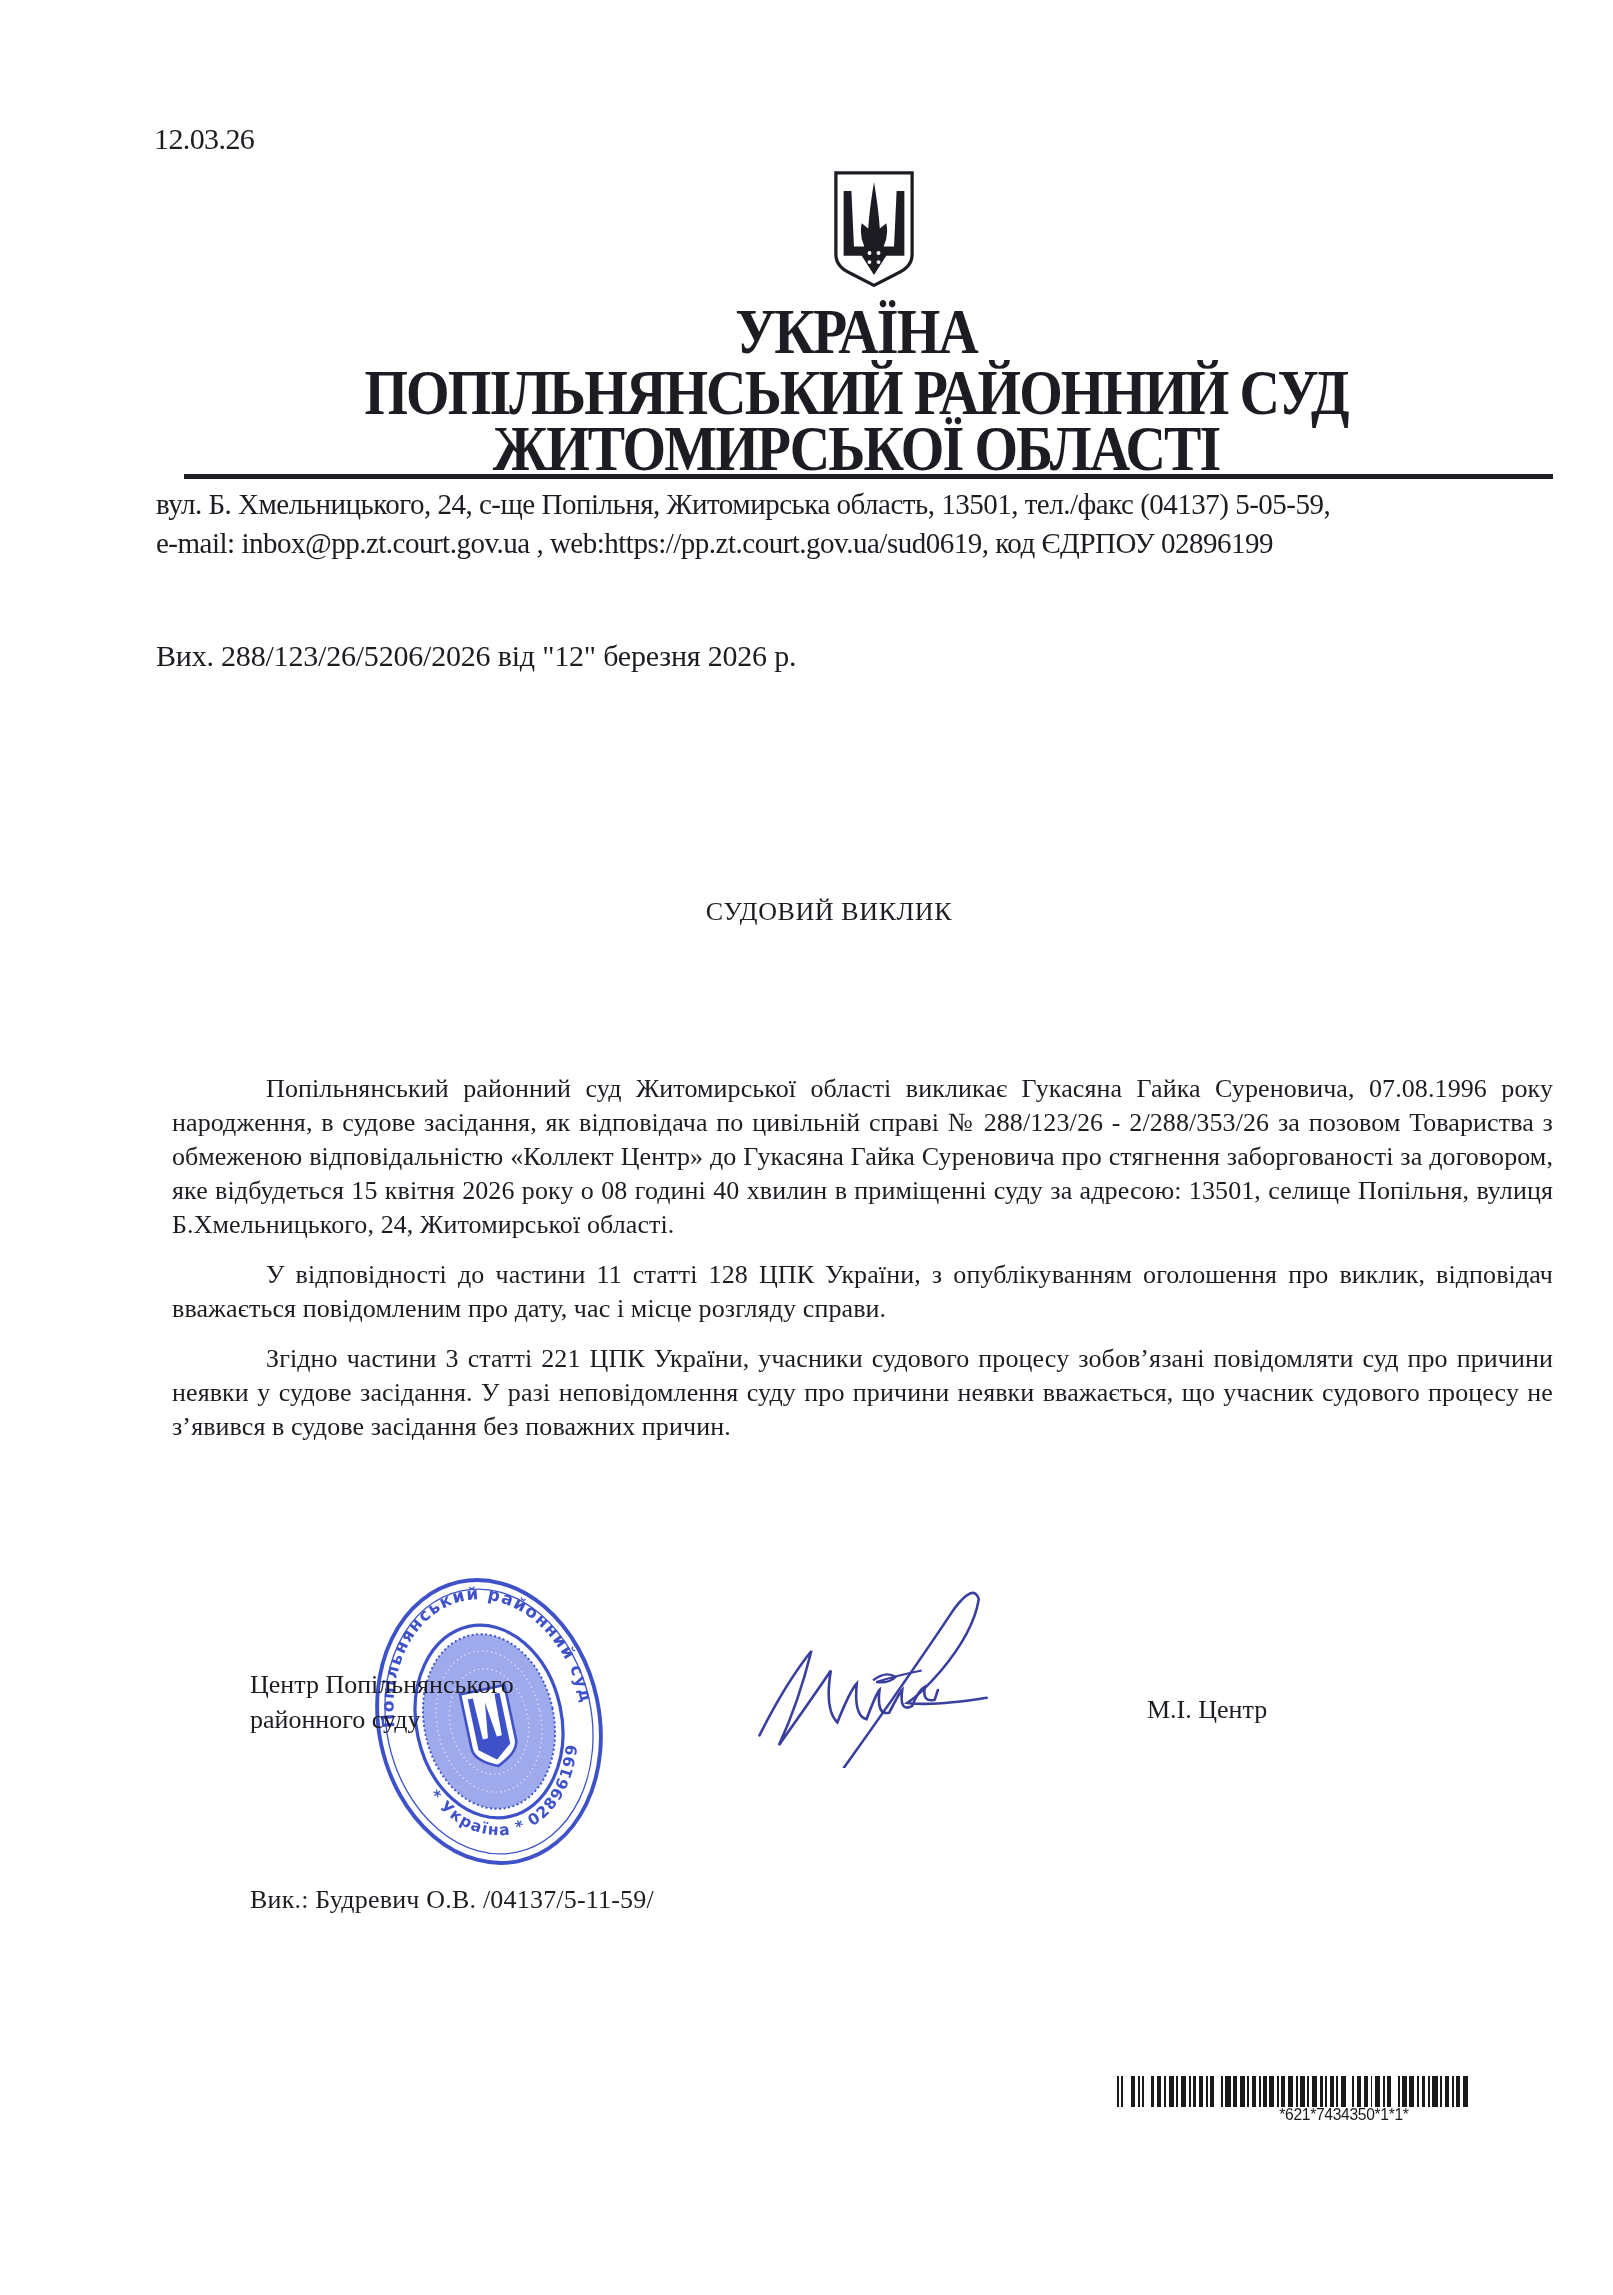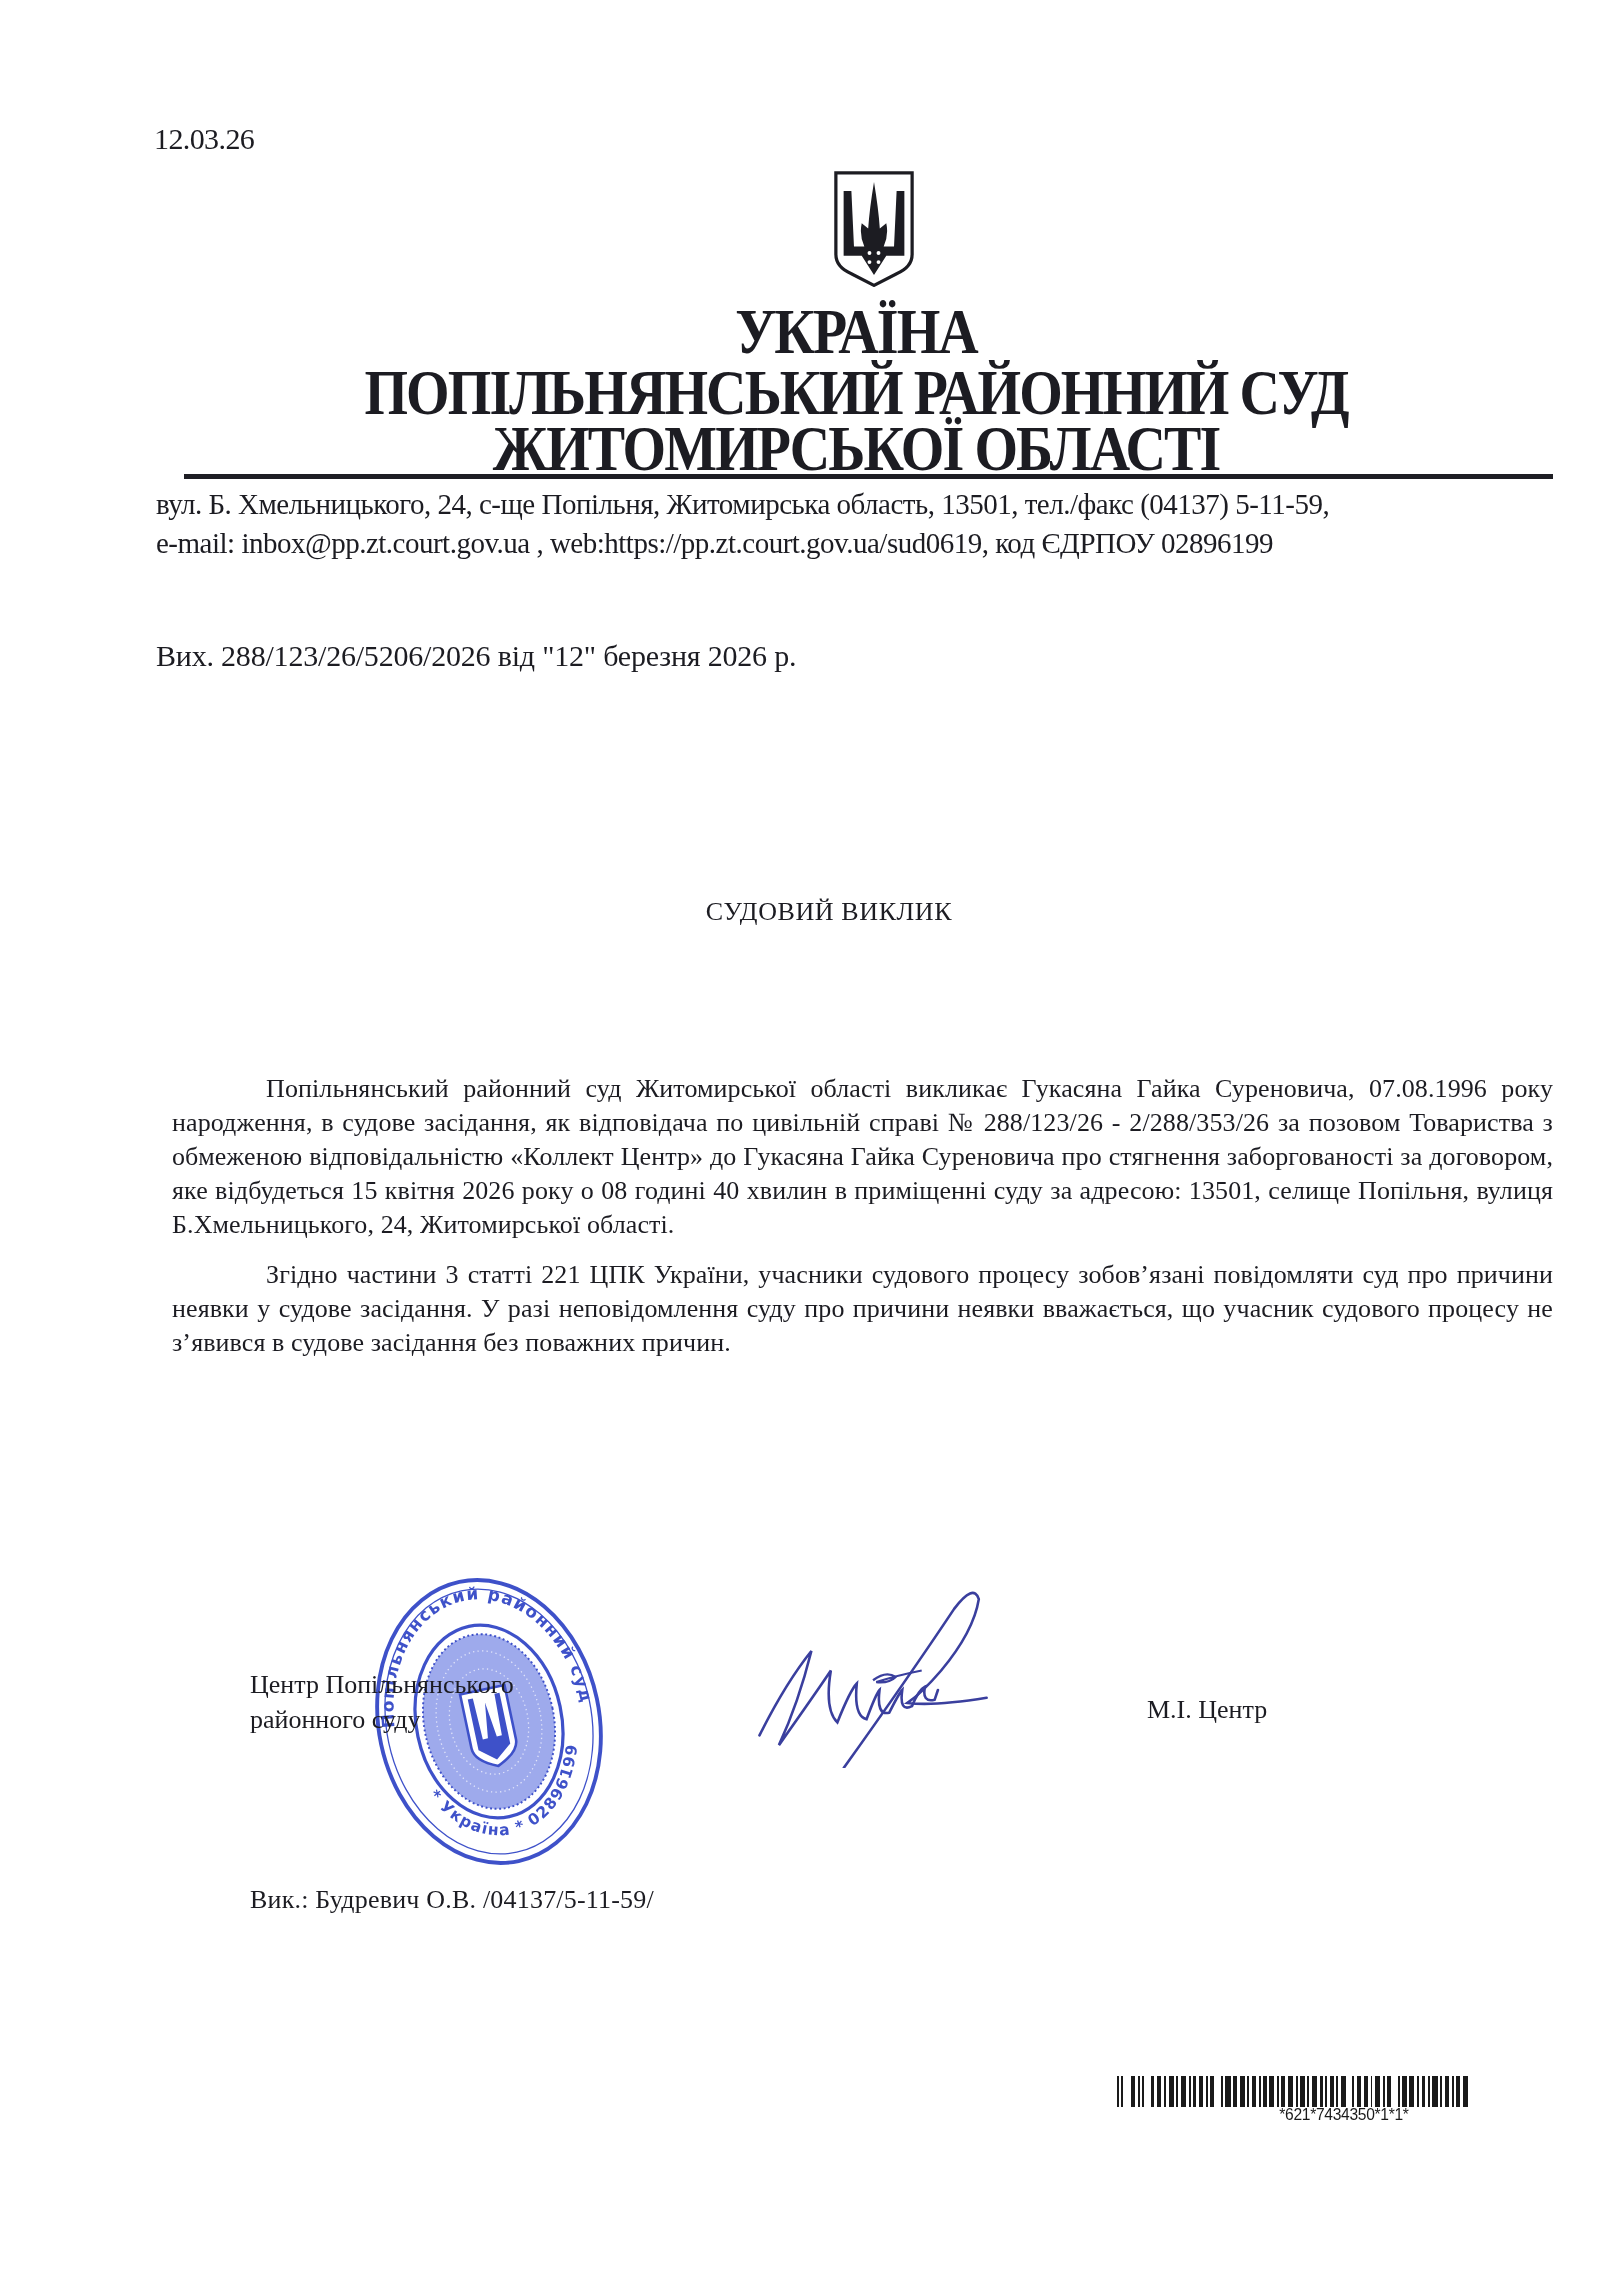--- a/index.html
+++ b/index.html
@@ -154,29 +154,30 @@
     <circle cx="72" cy="142" r="3" fill="#ffffff"></circle>
   </svg>
 </div>
 
 <div class="abs hdr hdr-1">УКРАЇНА</div>
 <div class="abs hdr hdr-2">ПОПІЛЬНЯНСЬКИЙ РАЙОННИЙ СУД</div>
 <div class="abs hdr hdr-3">ЖИТОМИРСЬКОЇ ОБЛАСТІ</div>
 
 <div class="abs rule"></div>
 
-<div class="abs contact contact-1">вул. Б. Хмельницького, 24, с-ще Попільня, Житомирська область, 13501, тел./факс (04137) 5-11-59,</div>
+<div class="abs contact contact-1">вул. Б. Хмельницького, 24, с-ще Попільня, Житомирська область, 13501, тел./факс (04137) 5-05-59,</div>
 <div class="abs contact contact-2">e-mail: inbox@pp.zt.court.gov.ua , web:https://pp.zt.court.gov.ua/sud0619, код  ЄДРПОУ  02896199</div>
 
 <div class="abs outgoing">Вих. 288/123/26/5206/2026 від "12" березня 2026 р.</div>
 
 <div class="abs title">СУДОВИЙ  ВИКЛИК</div>
 
 <div class="abs body-text">
   <p>Попільнянський районний суд Житомирської області викликає Гукасяна Гайка Суреновича, 07.08.1996 року народження, в судове засідання, як відповідача по цивільній справі № 288/123/26 - 2/288/353/26 за позовом Товариства з обмеженою відповідальністю «Коллект Центр» до Гукасяна Гайка Суреновича про стягнення заборгованості за договором, яке відбудеться 15 квітня 2026 року о 08 годині 40 хвилин в приміщенні суду за адресою: 13501, селище Попільня, вулиця Б.Хмельницького, 24, Житомирської області.</p>
+  <p>У відповідності до частини 11 статті 128 ЦПК України, з опублікуванням оголошення про виклик, відповідач вважається повідомленим про дату, час і місце розгляду справи.</p>
   <p>Згідно частини 3 статті 221 ЦПК України, учасники судового процесу зобов’язані повідомляти суд про причини неявки у судове засідання. У разі неповідомлення суду про причини неявки вважається, що учасник судового процесу не з’явився в судове засідання без поважних причин.</p>
 </div>
 
 <div class="abs stamp">
   <svg width="240" height="305" viewBox="0 0 370 470">
     <g transform="rotate(-12 185 235)">
       <ellipse cx="185" cy="235" rx="170" ry="220" fill="none" stroke="#2a3fc4" stroke-width="6"></ellipse>
       <ellipse cx="185" cy="235" rx="158" ry="206" fill="none" stroke="#2a3fc4" stroke-width="2"></ellipse>
       <ellipse cx="185" cy="235" rx="112" ry="150" fill="none" stroke="#2a3fc4" stroke-width="5"></ellipse>
       <ellipse cx="185" cy="235" rx="100" ry="136" fill="#3b52d8" opacity="0.55"></ellipse>

